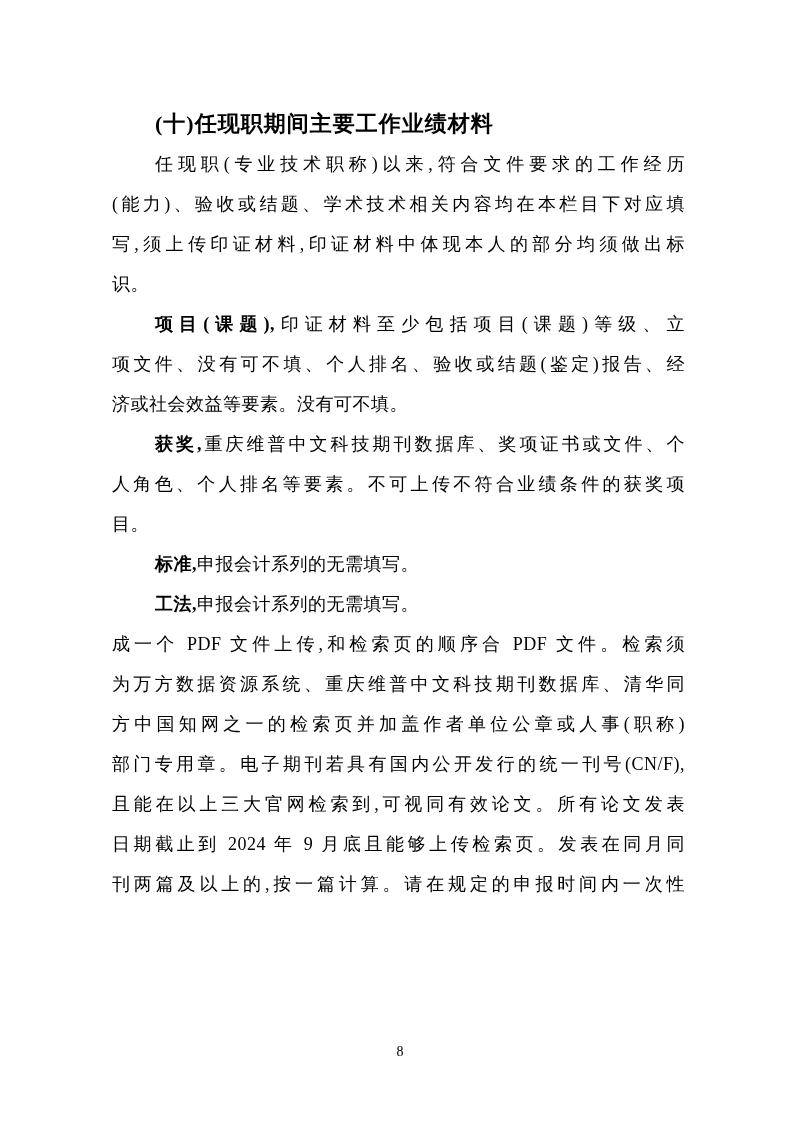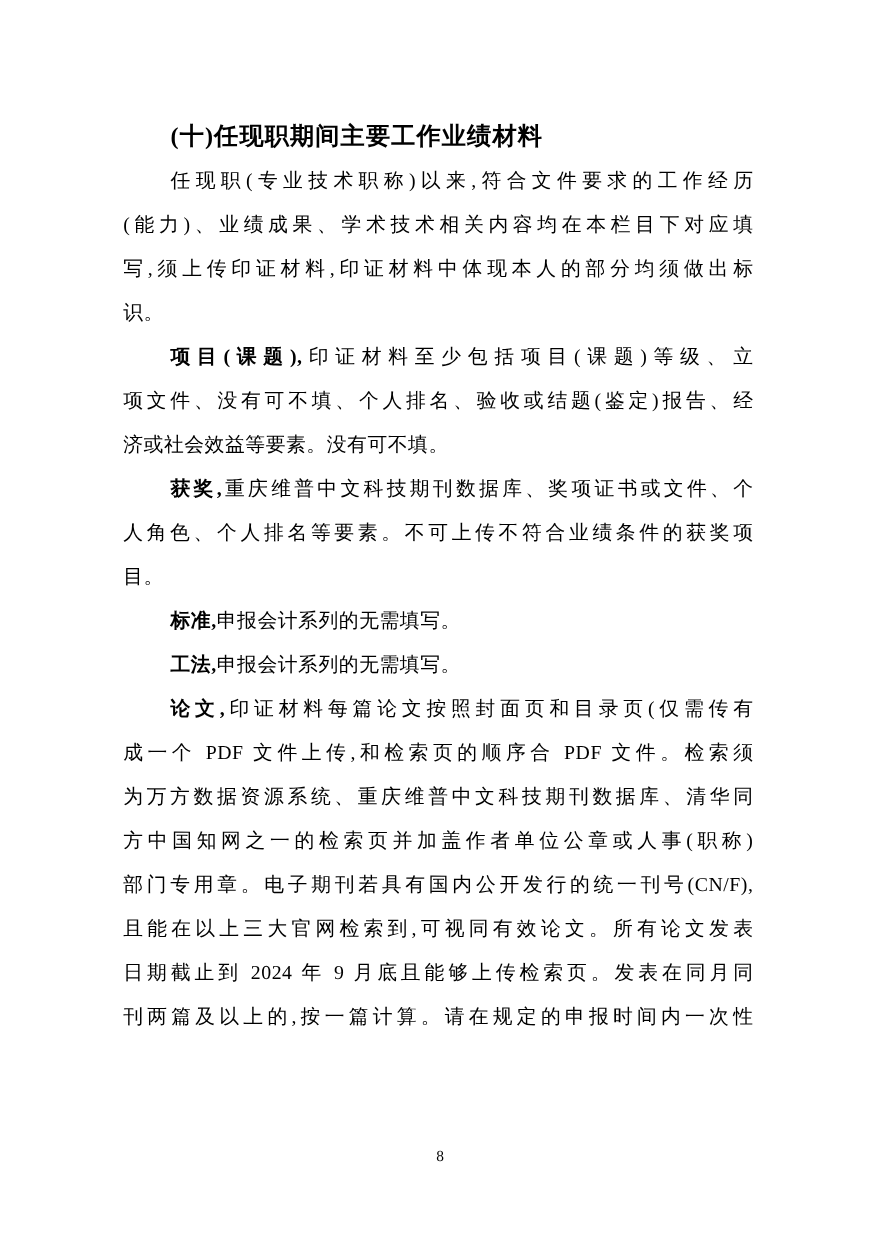--- a/index.html
+++ b/index.html
@@ -61,21 +61,21 @@
 <body>
 
 <div class="page">
 
   <div class="text-block">
 
     <div class="line heading indent">(十)任现职期间主要工作业绩材料</div>
 
     <div class="line full indent"><span class="lead"></span><span>任现职(专业技术职称)以来,符合文件要求的工作经历</span></div>
 
-    <div class="line full"><span class="lead"></span><span>(能力)、业绩成果、学术技术相关内容均在本栏目下对应填</span></div>
+    <div class="line full"><span class="lead"></span><span>(能力)、验收或结题、学术技术相关内容均在本栏目下对应填</span></div>
 
     <div class="line full"><span class="lead"></span><span>写,须上传印证材料,印证材料中体现本人的部分均须做出标</span></div>
 
     <div class="line"><span class="lead"></span><span>识。</span></div>
 
     <div class="line full indent"><span class="lead">项目(课题),</span><span>印证材料至少包括项目(课题)等级、立</span></div>
 
     <div class="line full"><span class="lead"></span><span>项文件、没有可不填、个人排名、验收或结题(鉴定)报告、经</span></div>
 
     <div class="line"><span class="lead"></span><span>济或社会效益等要素。没有可不填。</span></div>
@@ -84,21 +84,20 @@
 
     <div class="line full"><span class="lead"></span><span>人角色、个人排名等要素。不可上传不符合业绩条件的获奖项</span></div>
 
     <div class="line"><span class="lead"></span><span>目。</span></div>
 
 
     <div class="line indent"><span class="lead">标准,</span><span>申报会计系列的无需填写。</span></div>
 
     <div class="line indent"><span class="lead">工法,</span><span>申报会计系列的无需填写。</span></div>
 
-    <div class="line full indent"><span class="lead">论文,</span><span>印证材料每篇论文按照封面页和目录页(仅需传有</span></div>
 
 
     <div class="line full"><span class="lead"></span><span>成一个 PDF 文件上传,和检索页的顺序合 PDF 文件。检索须</span></div>
 
     <div class="line full"><span class="lead"></span><span>为万方数据资源系统、重庆维普中文科技期刊数据库、清华同</span></div>
 
     <div class="line full"><span class="lead"></span><span>方中国知网之一的检索页并加盖作者单位公章或人事(职称)</span></div>
 
     <div class="line full"><span class="lead"></span><span>部门专用章。电子期刊若具有国内公开发行的统一刊号(CN/F),</span></div>
 

